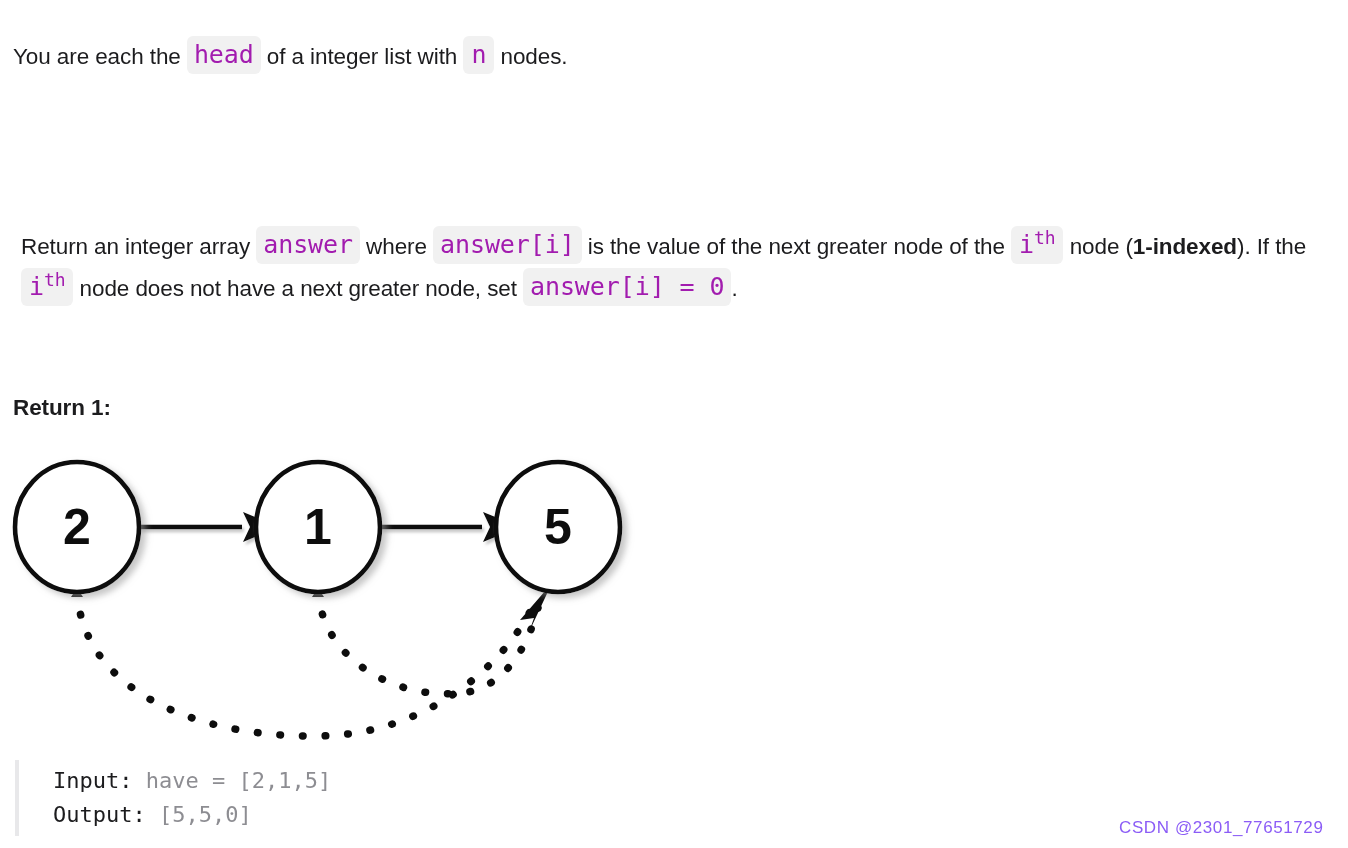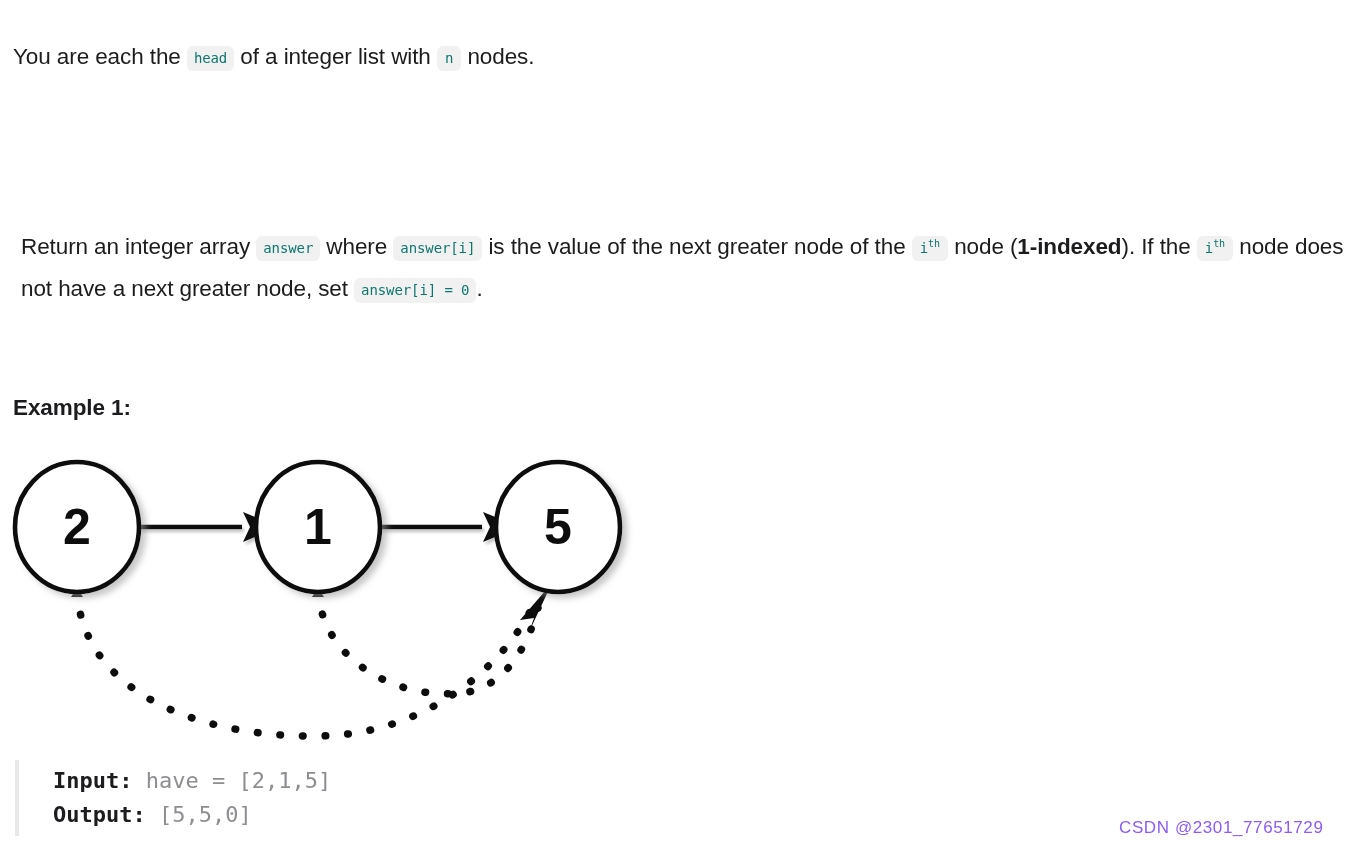--- a/index.html
+++ b/index.html
@@ -36,23 +36,23 @@
   }
   .para-1 { top: 13px; }
   .para-2 { top: 86px; }
   .para-3 { top: 203px; margin-left: 8px; }
 
   b, .bold { font-weight: 700; }
 
   
   code.chip {
     font-family: "DejaVu Sans Mono", "Liberation Mono", monospace;
-    font-size: 14px;
+    font-size: 25px;
     background: #f1f1f1;
-    color: #0f766e;
+    color: #a21caf;
     border-radius: 6px;
     padding: 4px 7px 5px 7px;
     white-space: pre;
     line-height: 1;
     position: relative;
     top: -1px;
   }
   code.chip.tight { padding-left: 8px; padding-right: 8px; }
   code.chip sup {
     font-size: 0.72em;
@@ -93,21 +93,21 @@
   }
   .codeline {
     font-family: "DejaVu Sans Mono", "Liberation Mono", monospace;
     font-size: 22px;
     line-height: 34px;
     color: #8d8d92;
     white-space: pre;
   }
   .codeline .key {
     color: #1c1c1e;
-    font-weight: 700;
+    font-weight: 400;
   }
 
   
   .watermark {
     position: absolute;
     left: 1119px;
     top: 818px;
     font-size: 17px;
     color: #8b5cf6;
     letter-spacing: 0.6px;
@@ -118,21 +118,21 @@
 </head>
 <body>
 
 <div class="page">
 
   <p class="para para-1"><span>You are each the </span><code class="chip">head</code><span> of a integer list with </span><code class="chip tight">n</code><span> nodes.</span></p>
 
 
   <p class="para para-3"><span>Return an integer array </span><code class="chip">answer</code><span> where </span><code class="chip">answer[i]</code><span> is the value of the next greater node of the </span><code class="chip tight"><span>i</span><sup>th</sup></code><span> node (</span><b>1-indexed</b><span>). If the </span><code class="chip tight"><span>i</span><sup>th</sup></code><span> node does not have a next greater node, set </span><code class="chip">answer[i] = 0</code><span>.</span></p>
 
-  <div class="example-heading">Example 1:</div>
+  <div class="example-heading">Return 1:</div>
 
   <div class="diagram">
     <svg width="680" height="300" viewBox="0 0 680 300" xmlns="http://www.w3.org/2000/svg">
       <defs>
         <filter id="nodeShadow" x="-30%" y="-30%" width="170%" height="170%">
           <feDropShadow dx="5" dy="4" stdDeviation="3.2" flood-color="#9a9a9a" flood-opacity="0.55"></feDropShadow>
         </filter>
         <filter id="lineShadow" x="-30%" y="-120%" width="170%" height="360%">
           <feDropShadow dx="2" dy="3" stdDeviation="1.6" flood-color="#a0a0a0" flood-opacity="0.6"></feDropShadow>
         </filter>

